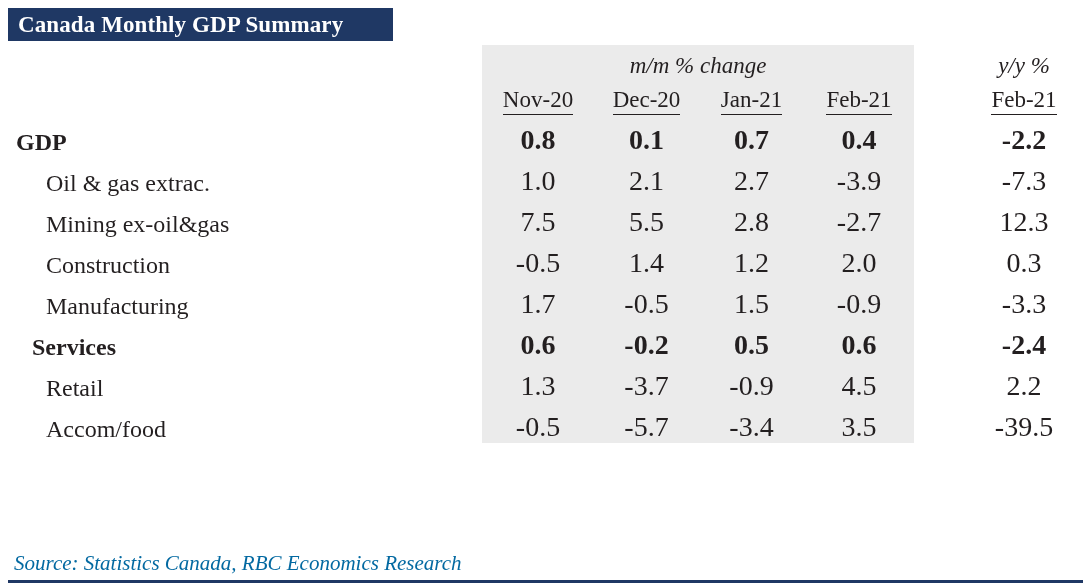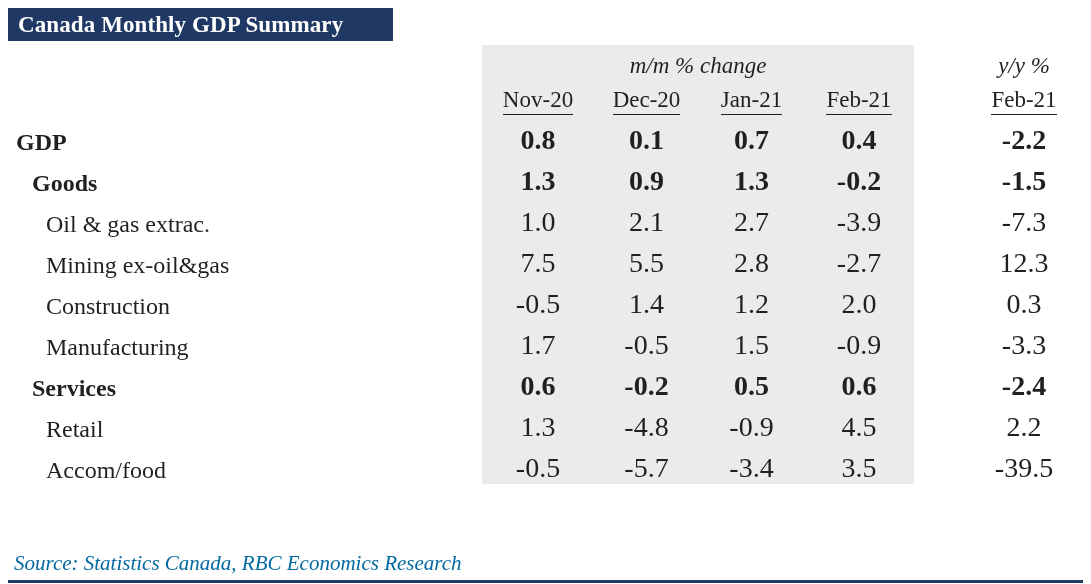--- a/index.html
+++ b/index.html
@@ -181,29 +181,20 @@
         <tr>
           <td class="rowlabel lvl0">GDP</td>
           <td class="num b shade">0.8</td>
           <td class="num b shade">0.1</td>
           <td class="num b shade">0.7</td>
           <td class="num b shade">0.4</td>
           <td></td>
           <td class="num b">-2.2</td>
         </tr>
         <tr>
-          <td class="rowlabel lvl1">Goods</td>
-          <td class="num b shade">1.3</td>
-          <td class="num b shade">0.9</td>
-          <td class="num b shade">1.3</td>
-          <td class="num b shade">-0.2</td>
-          <td></td>
-          <td class="num b">-1.5</td>
-        </tr>
-        <tr>
           <td class="rowlabel lvl2">Oil &amp; gas extrac.</td>
           <td class="num shade">1.0</td>
           <td class="num shade">2.1</td>
           <td class="num shade">2.7</td>
           <td class="num shade">-3.9</td>
           <td></td>
           <td class="num">-7.3</td>
         </tr>
         <tr>
           <td class="rowlabel lvl2">Mining ex-oil&amp;gas</td>
@@ -237,21 +228,21 @@
           <td class="num b shade">0.6</td>
           <td class="num b shade">-0.2</td>
           <td class="num b shade">0.5</td>
           <td class="num b shade">0.6</td>
           <td></td>
           <td class="num b">-2.4</td>
         </tr>
         <tr>
           <td class="rowlabel lvl2">Retail</td>
           <td class="num shade">1.3</td>
-          <td class="num shade">-4.8</td>
+          <td class="num shade">-3.7</td>
           <td class="num shade">-0.9</td>
           <td class="num shade">4.5</td>
           <td></td>
           <td class="num">2.2</td>
         </tr>
         <tr>
           <td class="rowlabel lvl2">Accom/food</td>
           <td class="num shade">-0.5</td>
           <td class="num shade">-5.7</td>
           <td class="num shade">-3.4</td>

